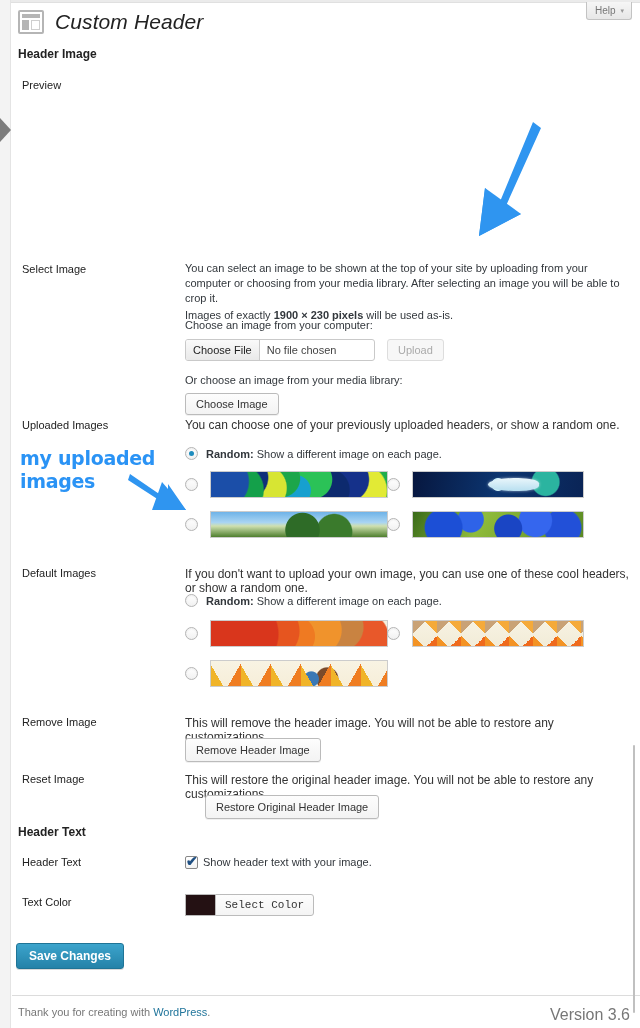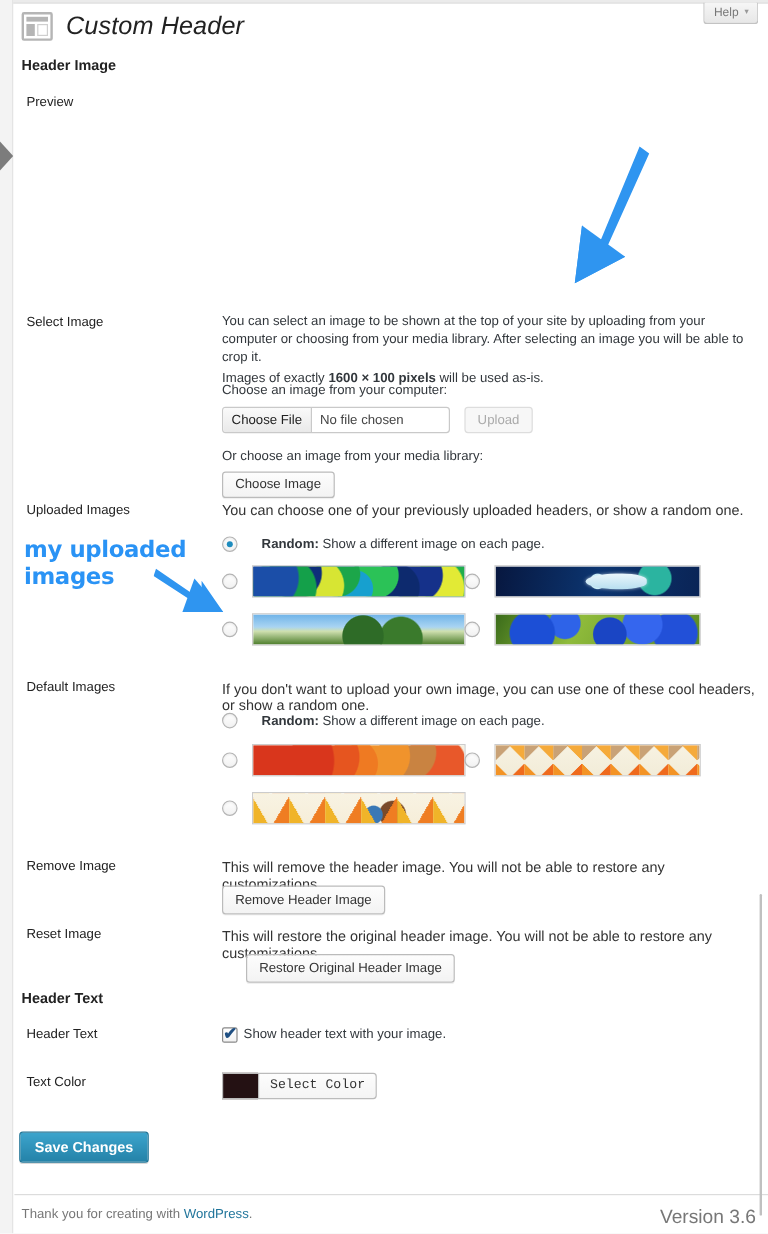--- a/index.html
+++ b/index.html
@@ -193,21 +193,21 @@
   .radio {
     width: 13px; height: 13px; border-radius: 50%;
     border: 1px solid #b4b4b4; background: linear-gradient(#fff,#f1f1f1);
     display: inline-block; position: relative; flex: none;
     box-shadow: inset 0 1px 2px rgba(0,0,0,.07);
   }
   .radio.checked::after {
     content: ""; position: absolute; left: 3px; top: 3px;
     width: 5px; height: 5px; border-radius: 50%; background: #1e8cbe;
   }
-  .radio-line { display: flex; align-items: center; gap: 20px; }
+  .radio-line { display: flex; align-items: center; gap: 8px; }
   .radio-line .rl-text { font-size: 11px; color: #32373c; }
   .radio-line .rl-text b { font-weight: bold; }
 
   .checkbox {
     width: 13px; height: 13px; border: 1px solid #888; border-radius: 2px;
     background: linear-gradient(#fff,#f2f2f2); position: relative; flex: none;
     display: inline-block;
   }
   .checkbox.checked::after {
     content: "✔"; position: absolute; left: 0px; top: -4px;
@@ -354,21 +354,21 @@
 
   <svg class="anno-arrow-big" width="100" height="125" viewBox="0 0 100 125">
     <path d="M78 4 L44 86 L30 70 L24 118 L66 96 L50 90 L86 10 Z" fill="#2f95f0"></path>
     <path d="M24 118 L30 70 L66 96 Z" fill="#2f95f0"></path>
   </svg>
 
   <div class="row-label" style="top:263px;">Select Image</div>
   <div class="row-body" style="top:261px; width:448px;">
     <div class="para">You can select an image to be shown at the top of your site by uploading from your computer or choosing from your media library. After selecting an image you will be able to crop it.</div>
     <div class="para" style="margin-top:2px;">
-      <span>Images of exactly </span><b>1600 × 100 pixels</b><span> will be used as-is.</span>
+      <span>Images of exactly </span><b>1900 × 230 pixels</b><span> will be used as-is.</span>
     </div>
   </div>
 
   <div class="row-body" style="top:318px;">
     <div class="para">Choose an image from your computer:</div>
     <div style="margin-top:6px; display:flex; align-items:center; gap:12px;">
       <div class="file-field">
         <div class="file-btn">Choose File</div>
         <div class="file-name">No file chosen</div>
       </div>

